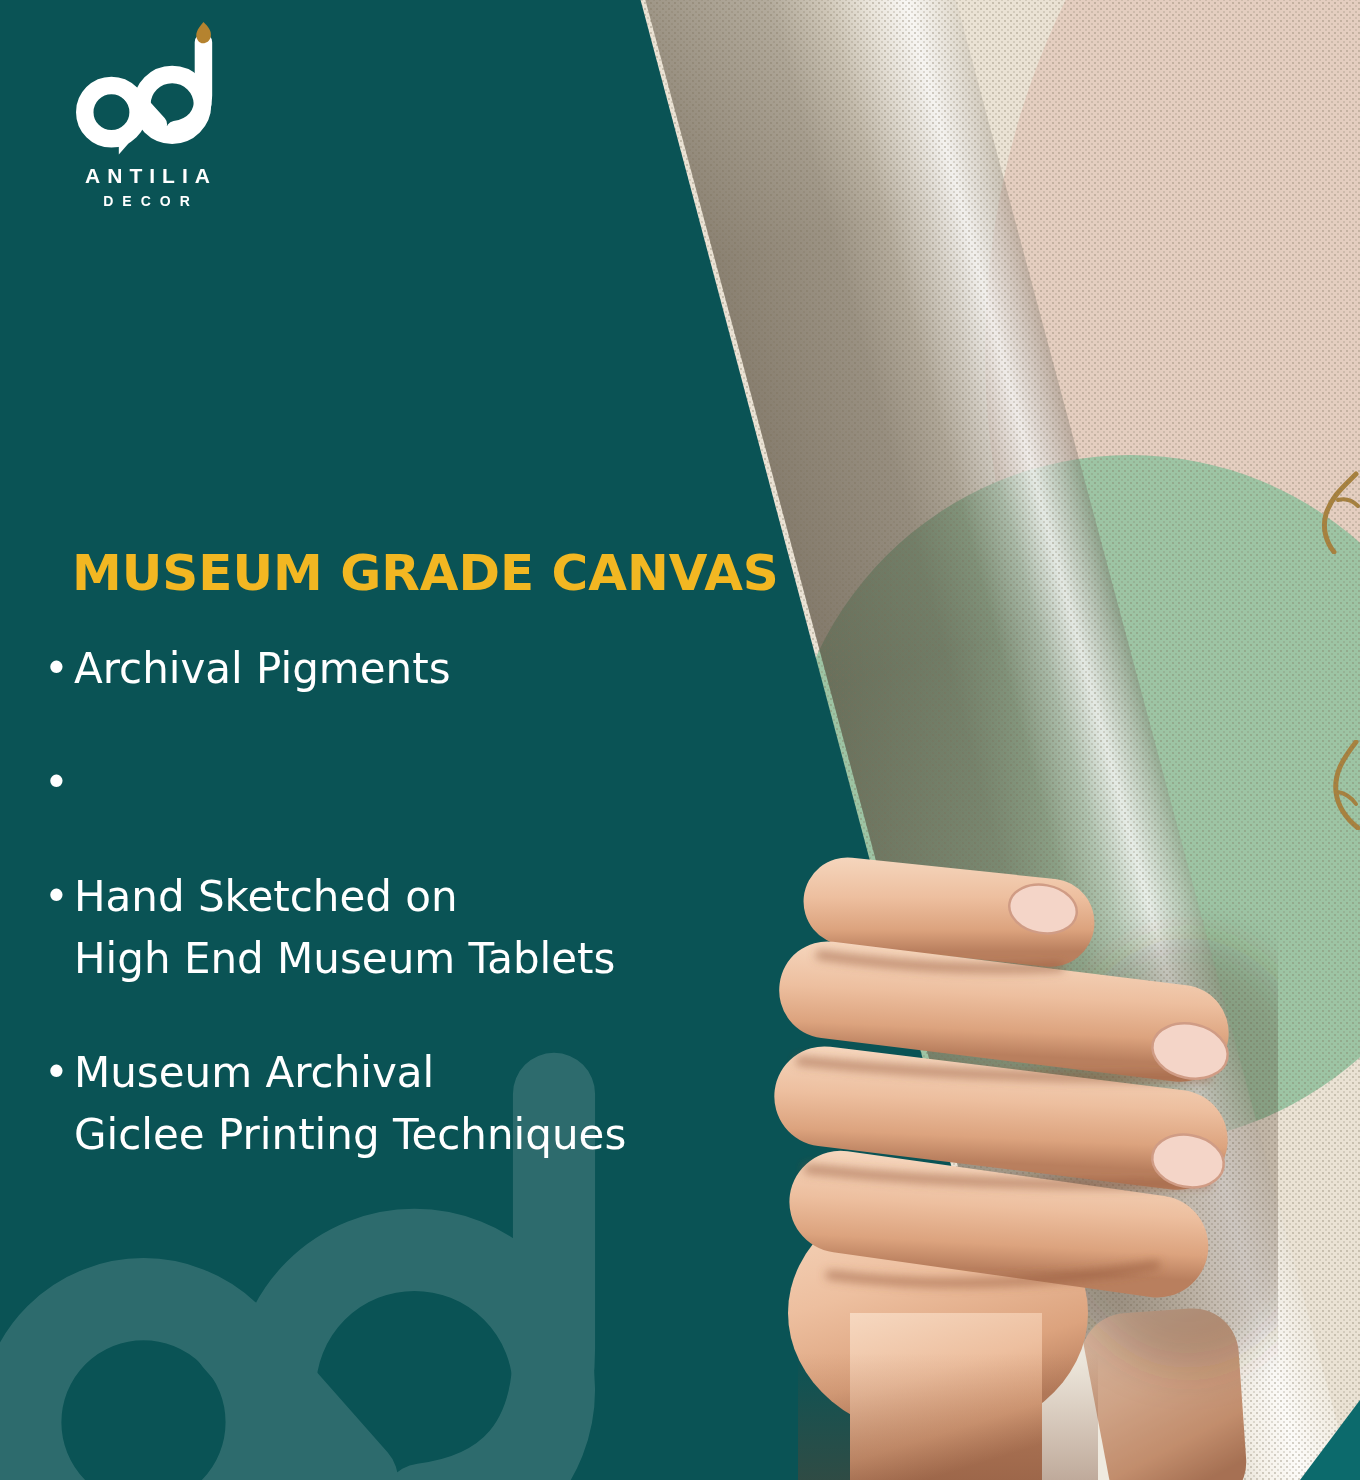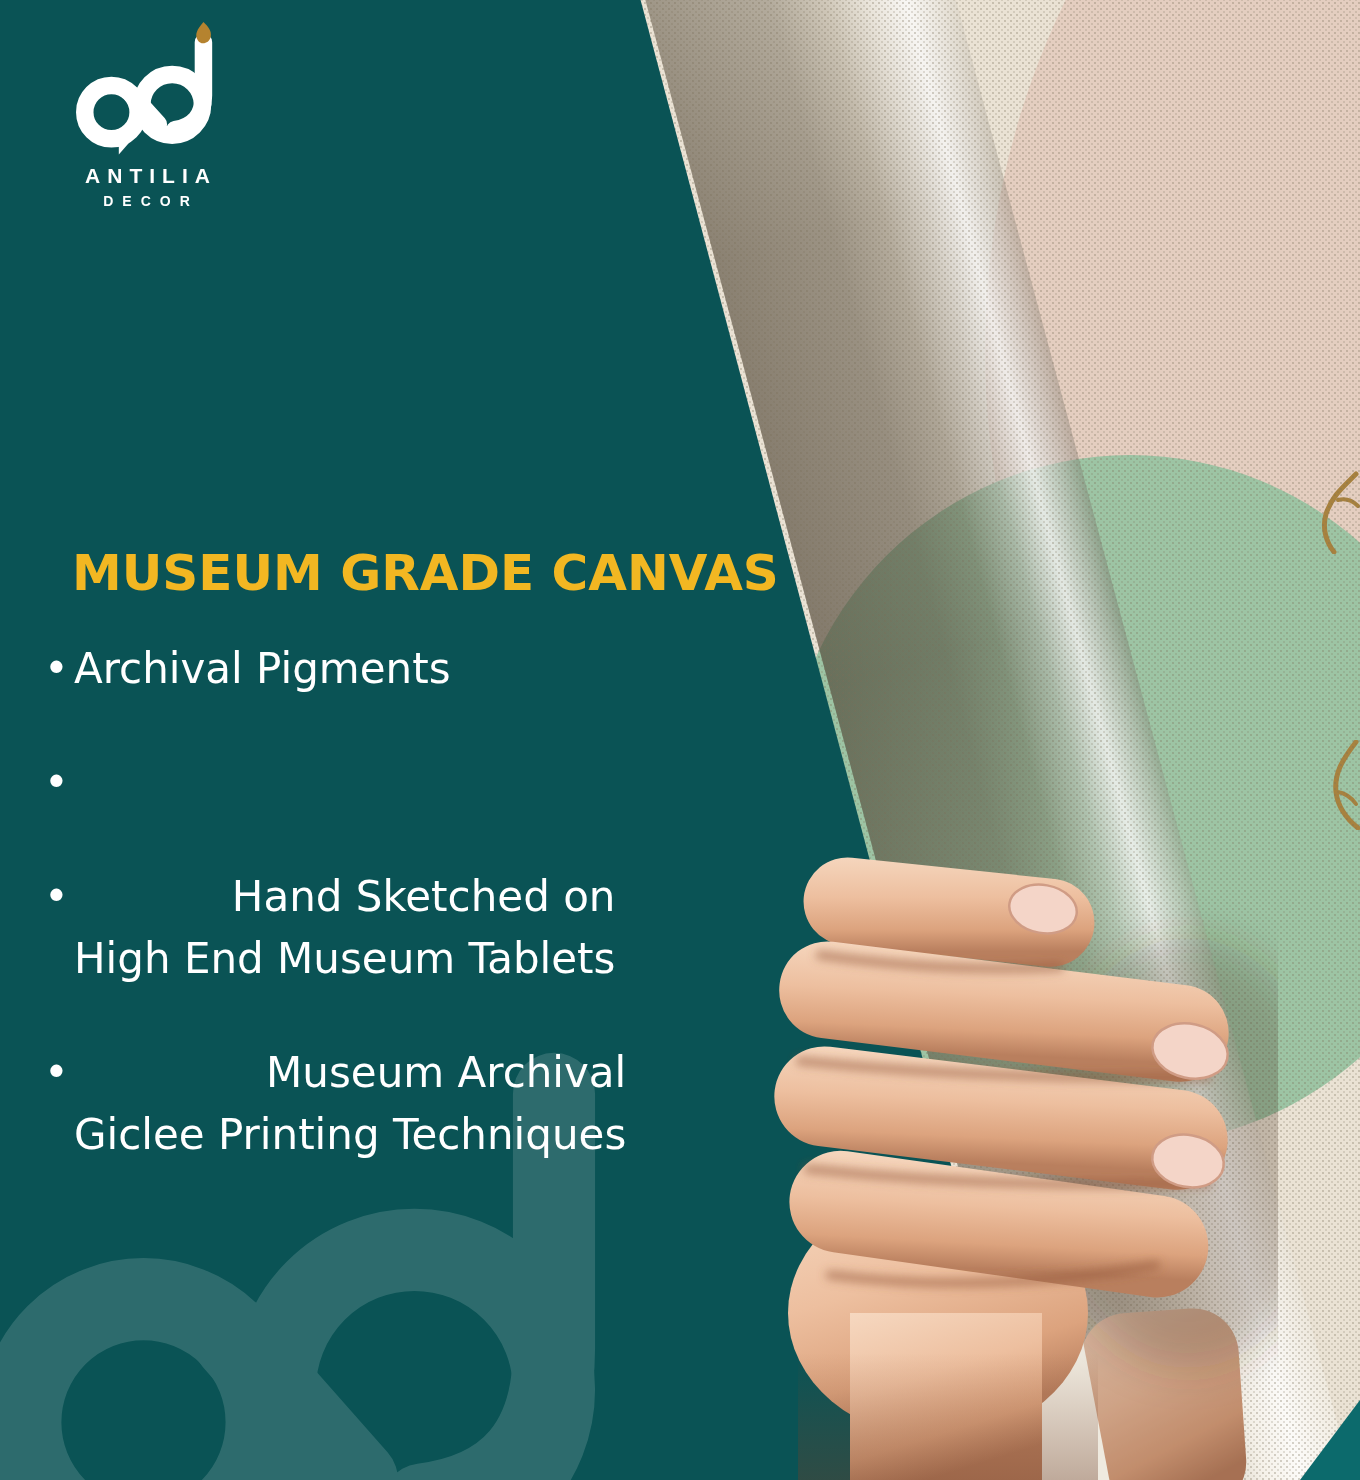--- a/index.html
+++ b/index.html
@@ -55,21 +55,21 @@
   .brand-sub{font-family:"Liberation Sans",sans-serif;font-weight:bold;font-size:14px;letter-spacing:9px;margin-top:5px;}
   
   .headline{
     position:absolute;left:44px;top:544px;width:700px;
     font-weight:bold;font-size:50px;letter-spacing:0px;
     color:var(--gold-headline,#f2b722);white-space:nowrap;margin-left:28px;
   }
   .features{position:absolute;left:44px;top:638px;width:700px;color:#fff;}
   .feature{display:flex;margin-bottom:52px;font-size:42px;line-height:62px;}
   .feature .dot{width:30px;flex:0 0 30px;}
-  .feature .txt{white-space:pre-line;text-align:right;}
+  .feature .txt{white-space:pre-line;}
   
   .hand{position:absolute;left:758px;top:843px;width:520px;height:640px;}
 </style>
 </head>
 <body>
 
 <div class="photo">
   <div class="circle blush"></div>
   <div class="circle green"></div>
 

